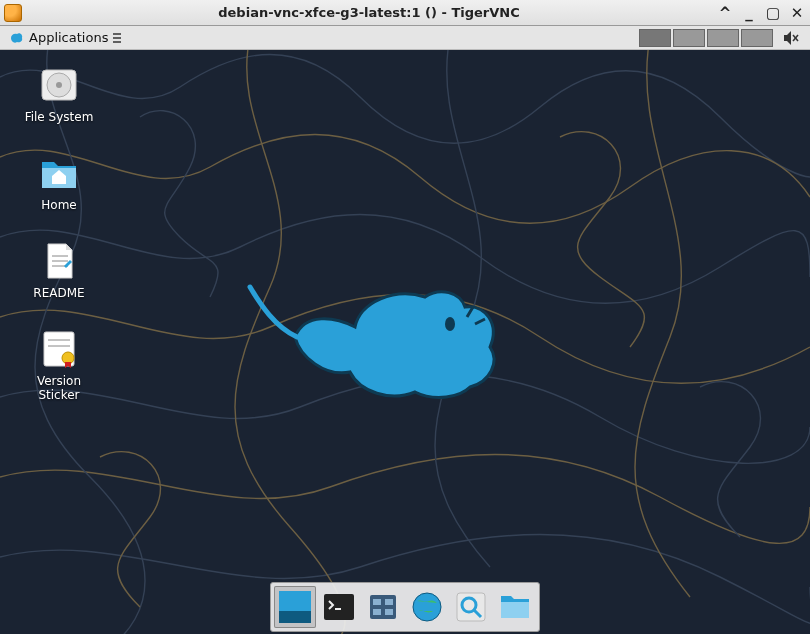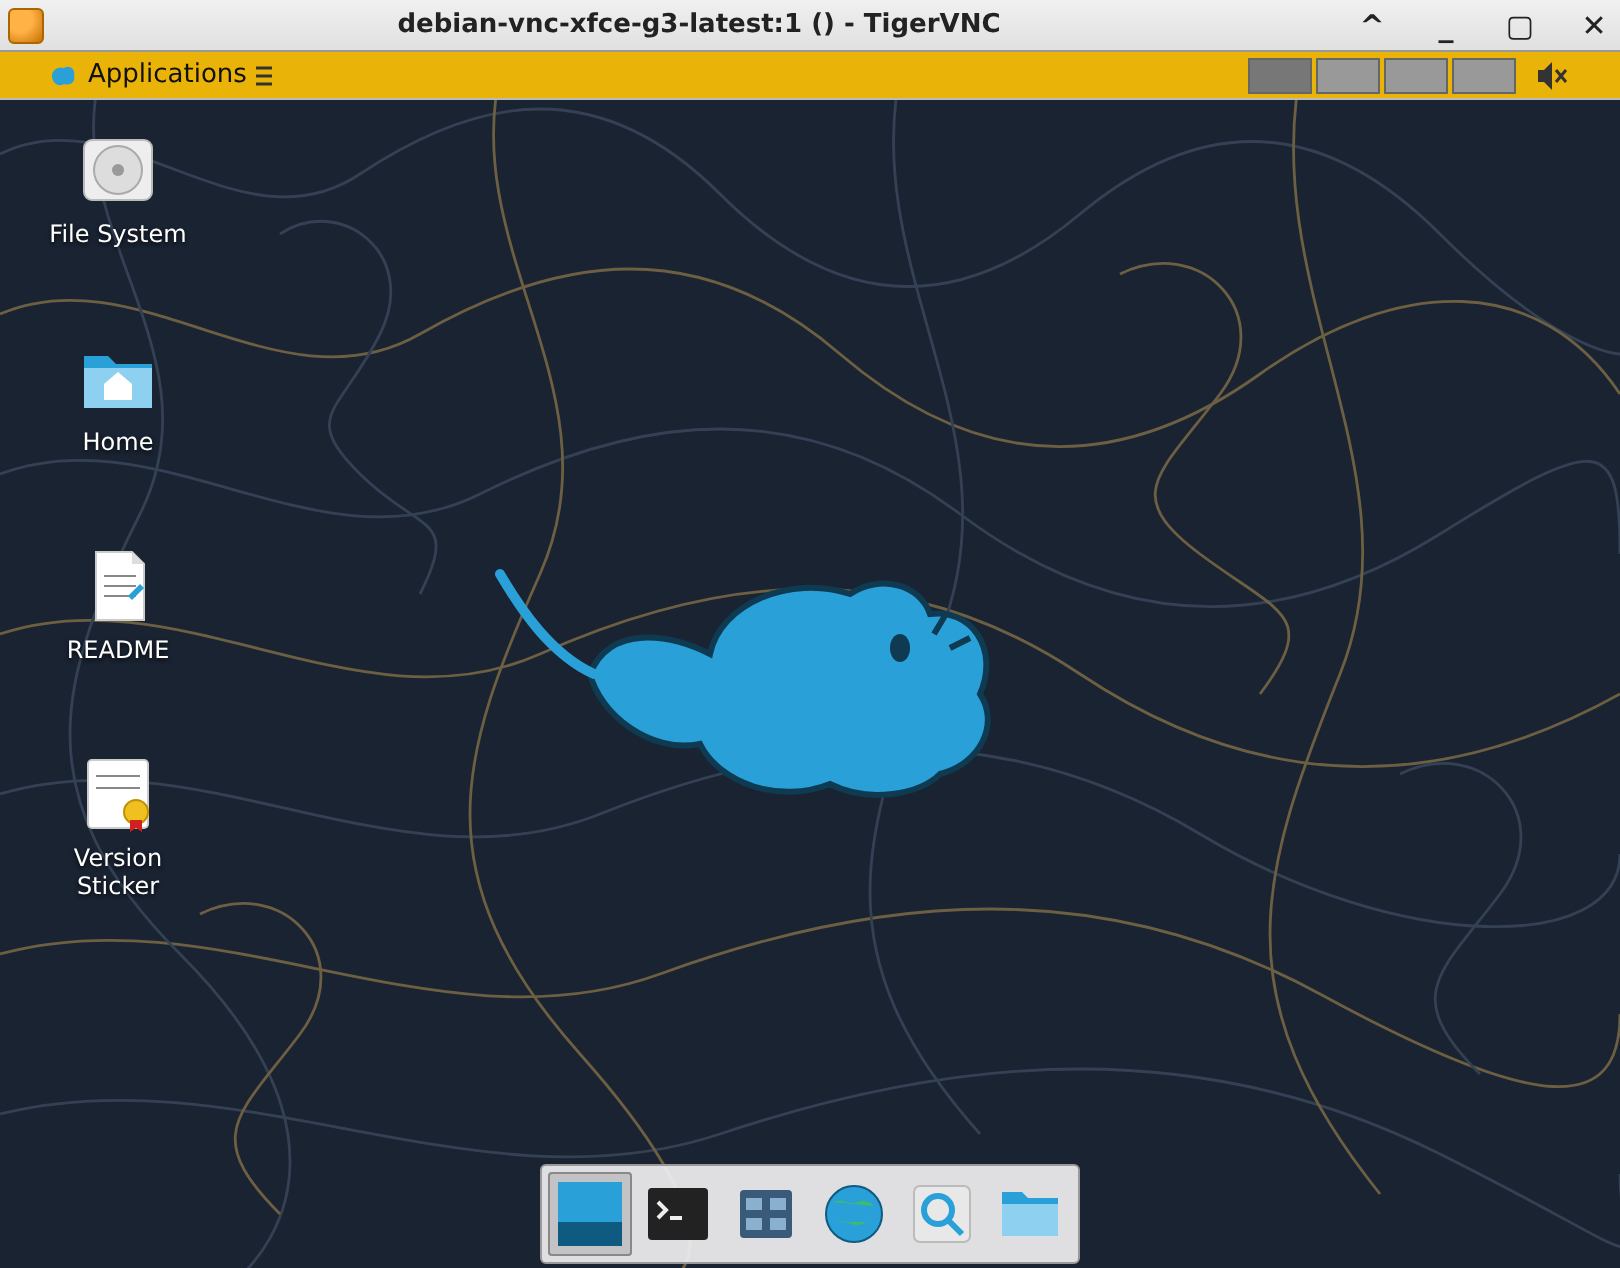--- a/index.html
+++ b/index.html
@@ -11,21 +11,21 @@
       background: #ccc;
     }
     
     .vnc-titlebar {
       height: 26px;
       background: linear-gradient(#f0f0f0, #e0e0e0);
       border-bottom: 1px solid #999;
       display: flex;
       align-items: center;
       padding: 0 4px;
-      gap: 19px;
+      gap: 6px;
     }
     .vnc-titlebar .title {
       flex: 1; text-align: center; font-weight: bold; font-size: 13px; color: #222;
     }
     .vnc-titlebar .winbtn {
       width: 18px; height: 18px;
       display: flex; align-items: center; justify-content: center;
       color: #222; font-size: 15px; font-weight: bold;
       cursor: pointer;
     }
@@ -39,24 +39,24 @@
     .vnc-content {
       position: relative;
       width: 100%;
       height: calc(100% - 26px);
       background: #1a2332;
       overflow: hidden;
     }
     
     .xfce-panel {
       position: absolute; top: 0; left: 0; right: 0; height: 24px;
-      background: #eab308;
+      background: #e5e5e5;
       border-bottom: 1px solid #bbb;
       display: flex; align-items: center;
-      padding: 0 18px;
+      padding: 0 3px;
     }
     .app-menu {
       display: flex; align-items: center; gap: 4px;
       padding: 2px 6px;
       font-size: 13px; color: #111;
       cursor: pointer;
     }
     .xfce-logo {
       width: 16px; height: 16px;
     }
@@ -81,21 +81,21 @@
     
     .wallpaper {
       position: absolute; top: 24px; left: 0; right: 0; bottom: 0;
       background: #1a2332;
       overflow: hidden;
     }
     .wallpaper svg { width: 100%; height: 100%; }
     
     .desktop-icons {
       position: absolute; top: 38px; left: 14px;
-      display: flex; flex-direction: column; gap: 44px;
+      display: flex; flex-direction: column; gap: 28px;
     }
     .desktop-icon {
       width: 90px;
       display: flex; flex-direction: column; align-items: center;
       gap: 4px; cursor: pointer;
       color: #fff; font-size: 12px;
       text-align: center;
       text-shadow: 0 1px 2px rgba(0,0,0,0.8);
     }
     .desktop-icon .ic {

